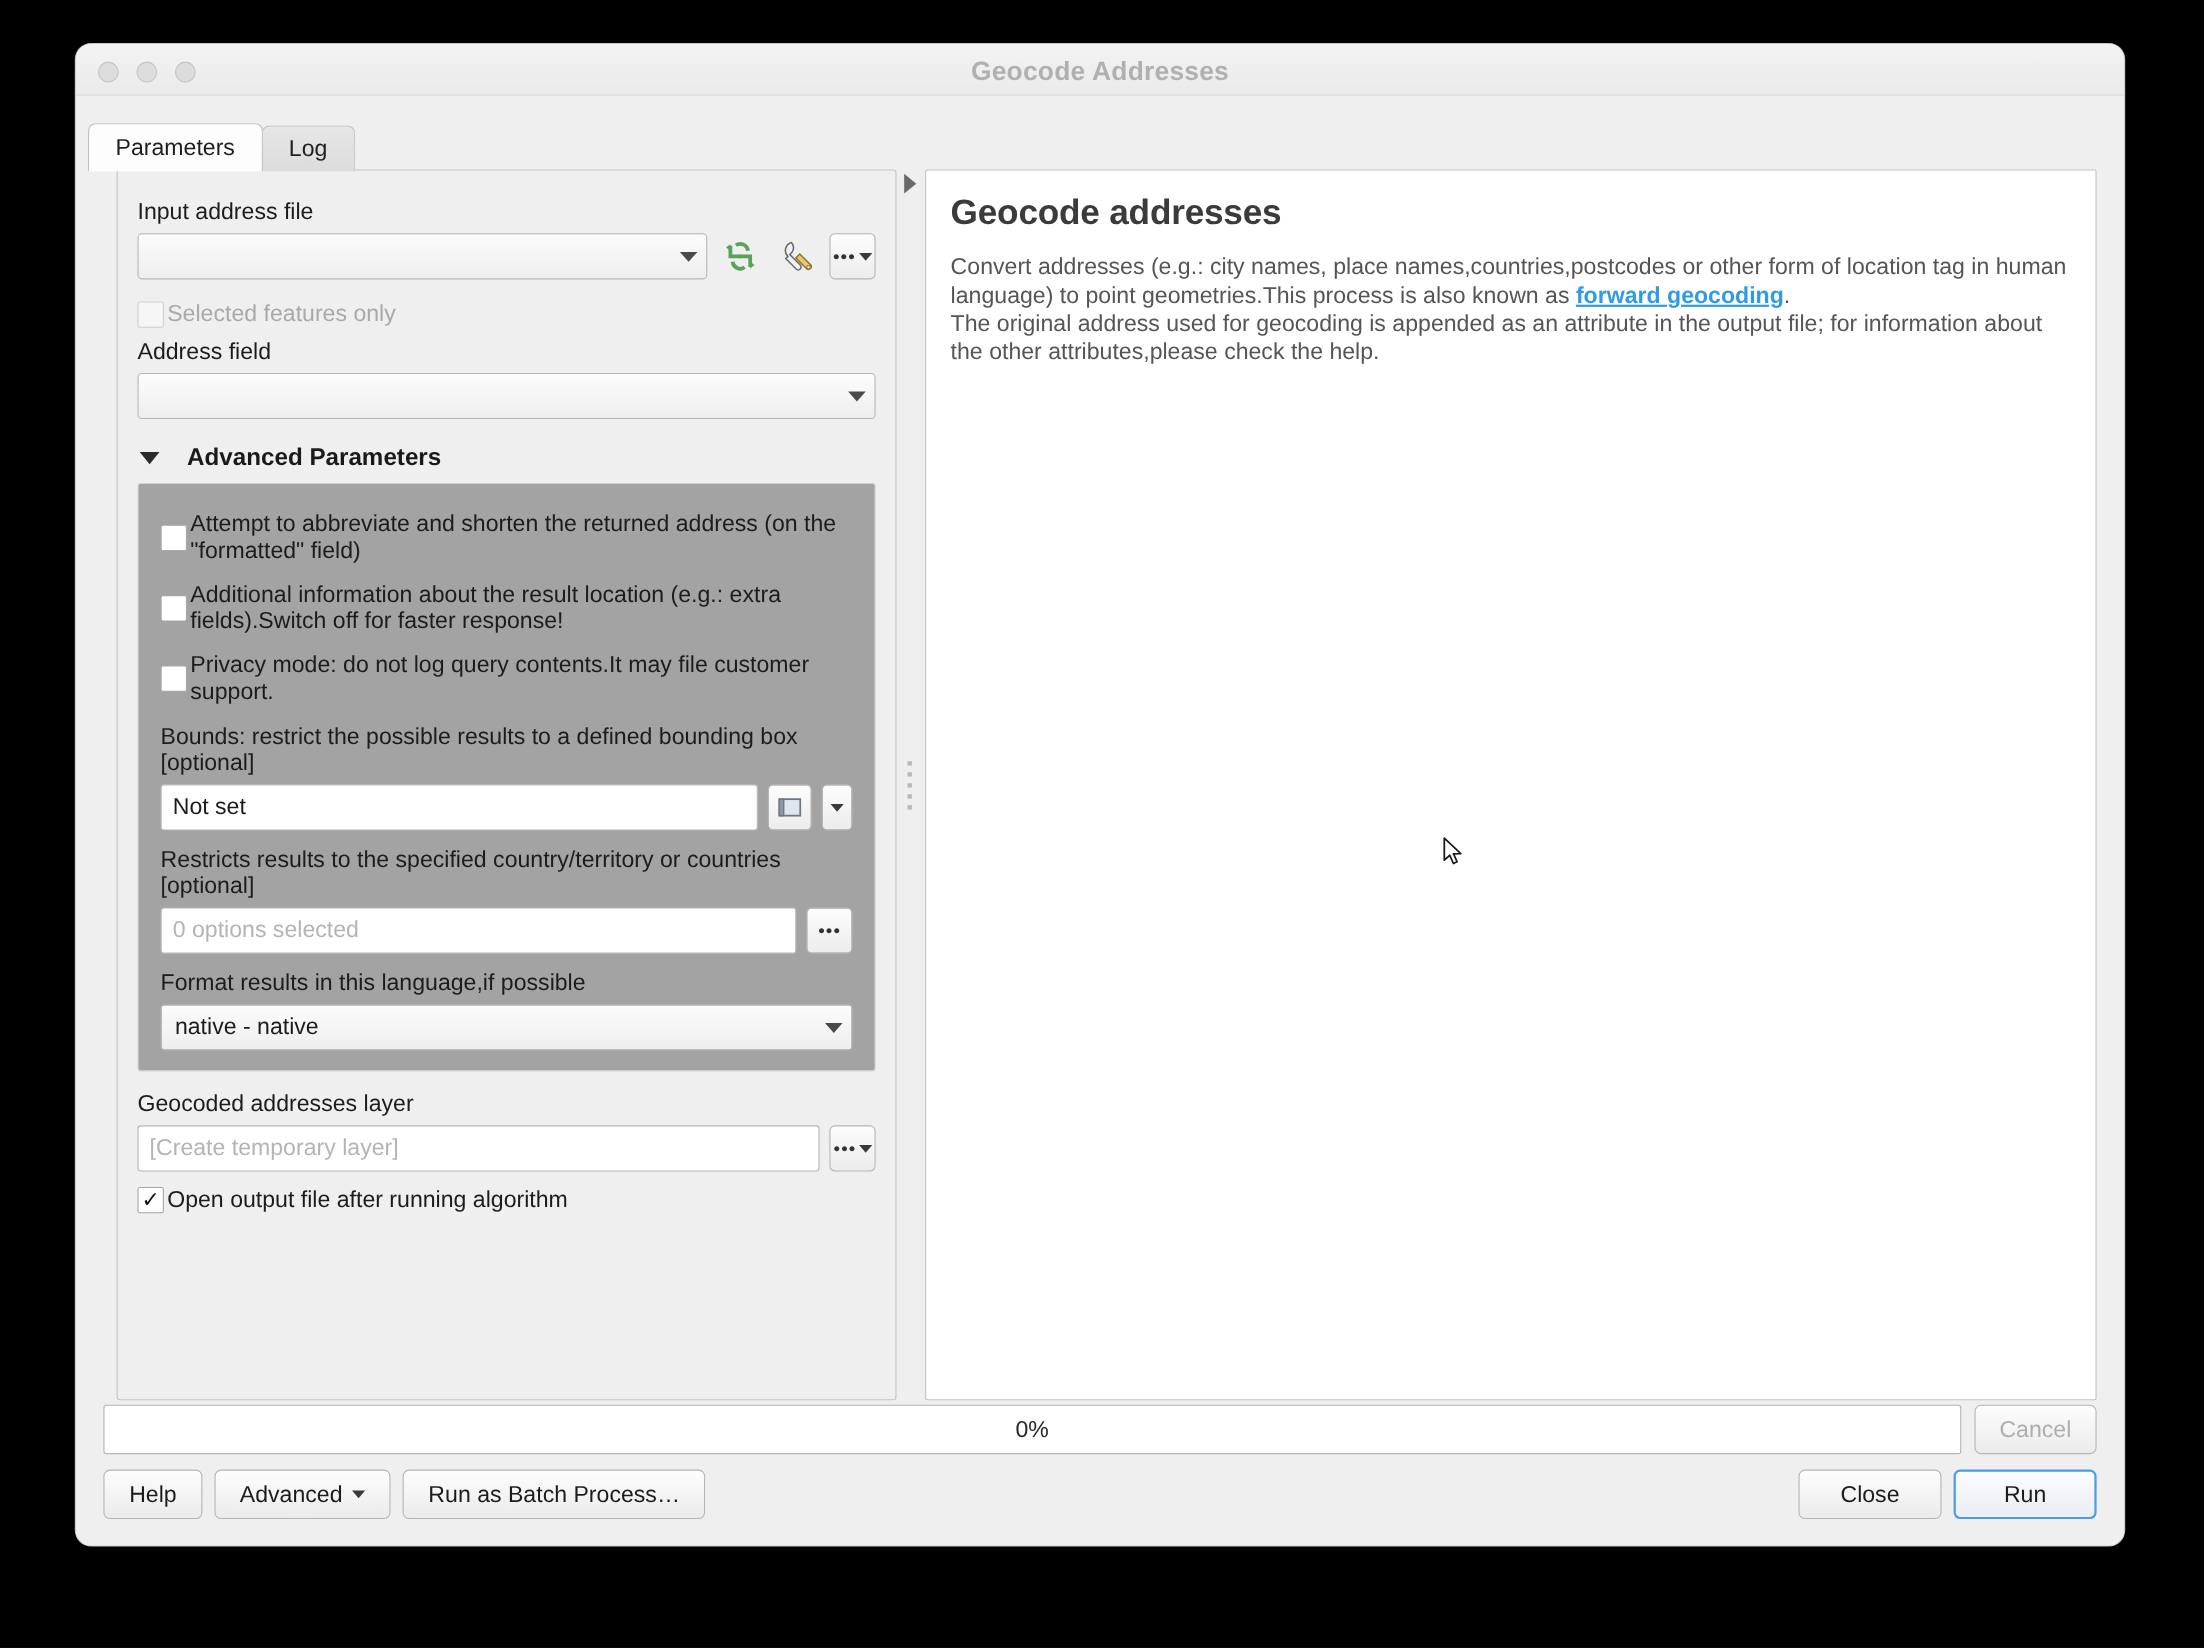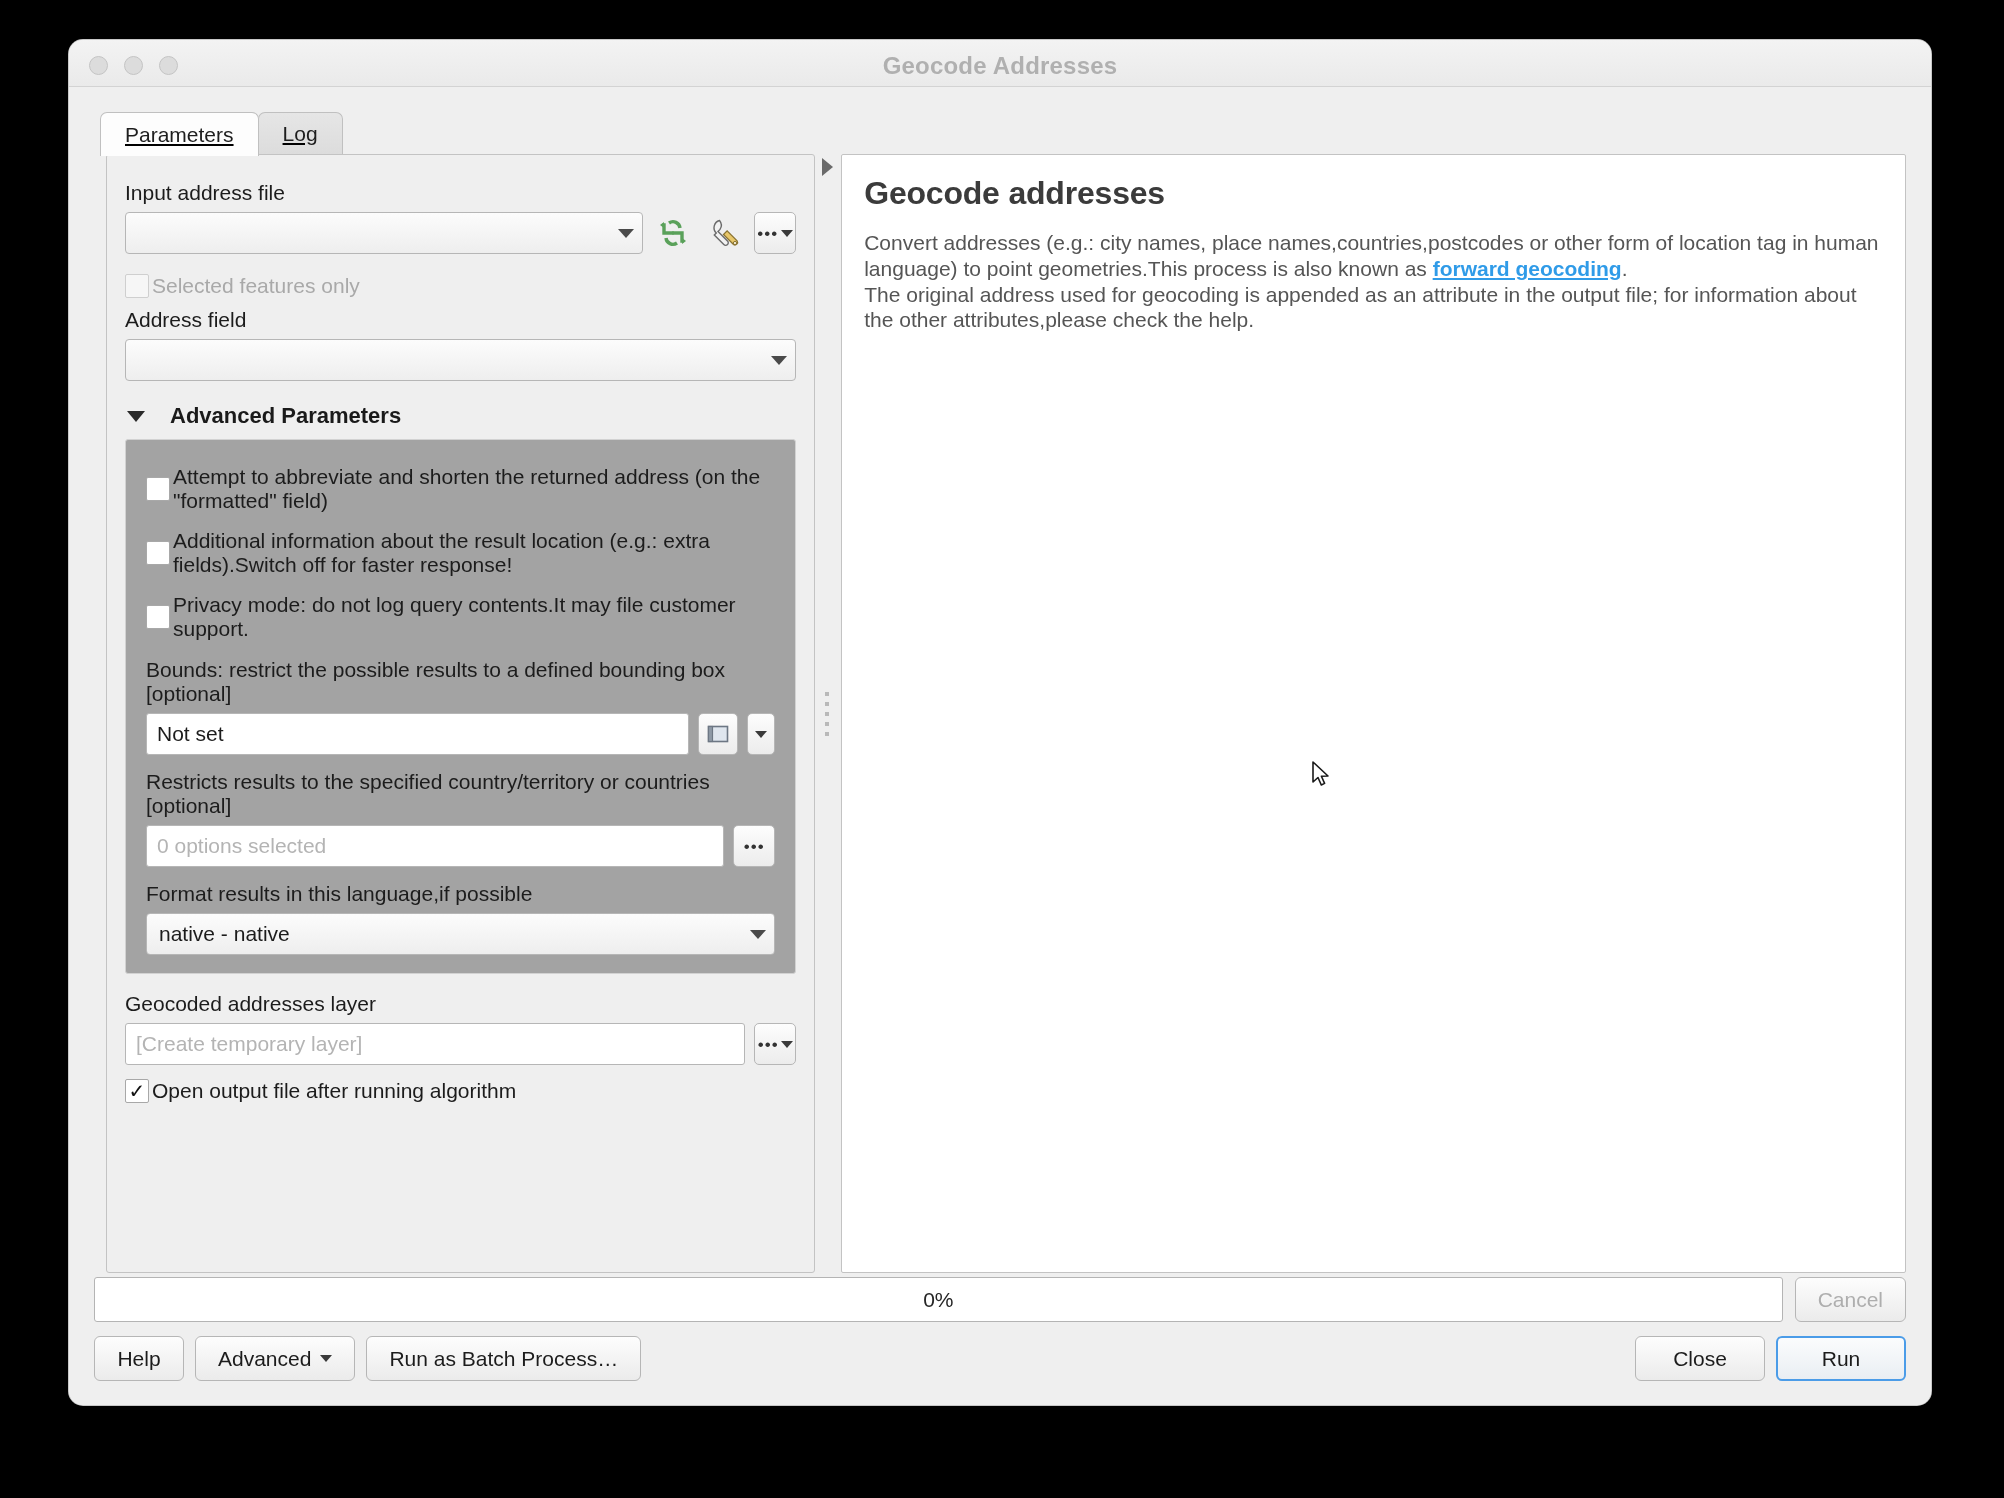--- a/index.html
+++ b/index.html
@@ -49,25 +49,24 @@
   
   #body {
     flex: 1 1 auto;
     position: relative;
     background: #efefef;
     padding: 0;
   }
 
   
   #tabstrip {
-    position: absolute; left: 31px; top: 25px;
+    position: absolute; left: 11px; top: 25px;
     height: 44px;
-    display: flex; 
+    display: flex; align-items: flex-end;
     z-index: 3;
-    text-decoration: underline;
   }
   .tab {
     height: 42px;
     padding: 0 24px;
     display: flex; align-items: center;
     font-size: 21px; color: #1e1e1e;
     border: 1px solid #c0c0c0;
     border-bottom: none;
     border-radius: 7px 7px 0 0;
     background: linear-gradient(#e6e6e6,#dcdcdc);

